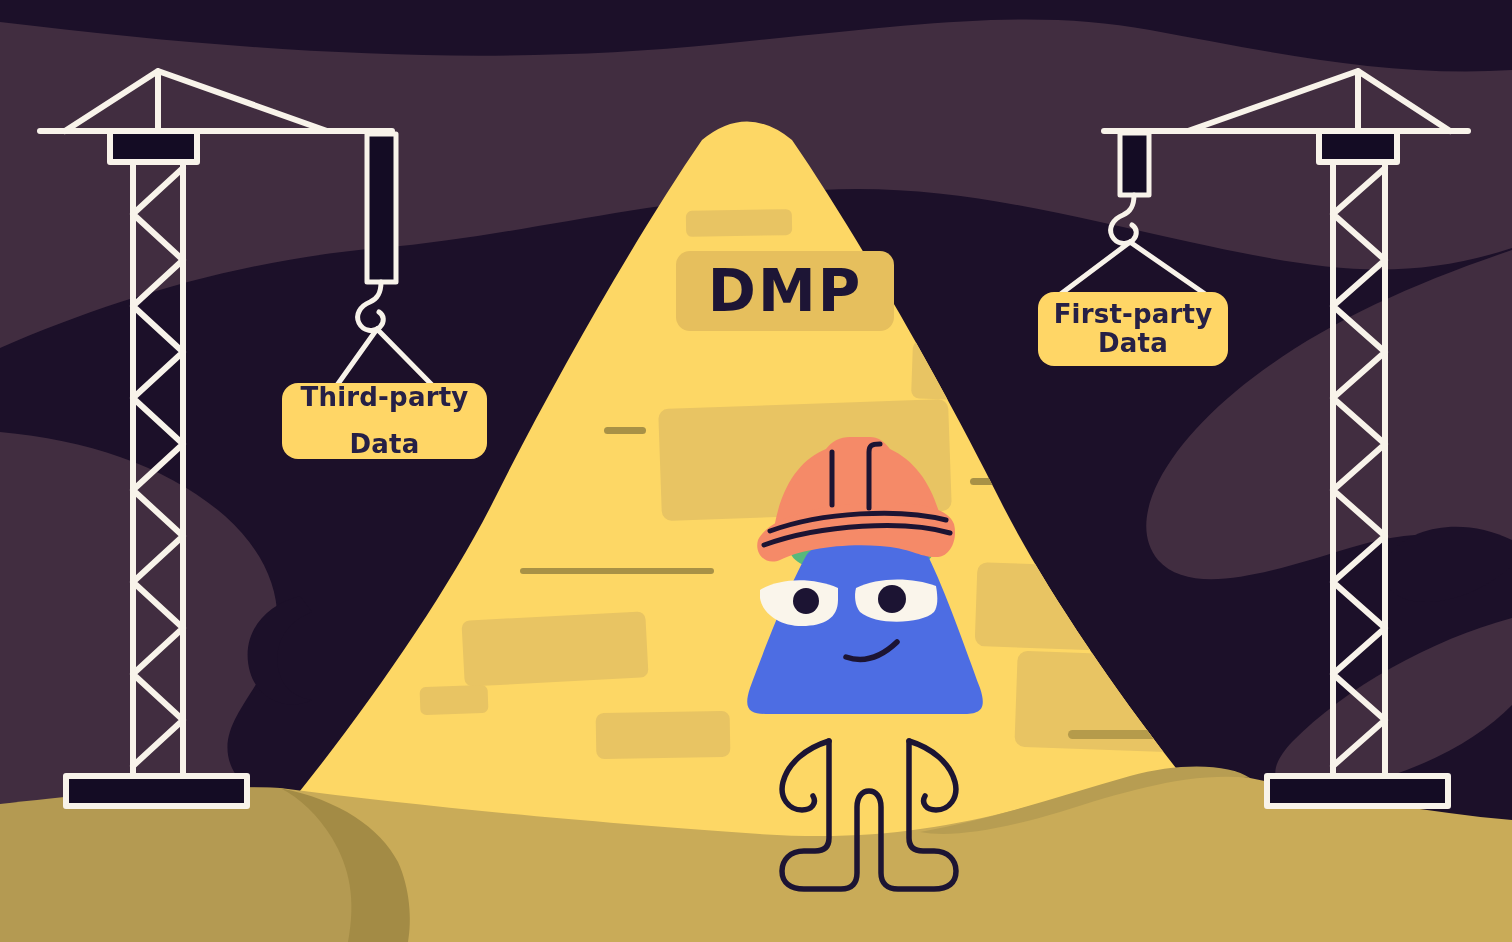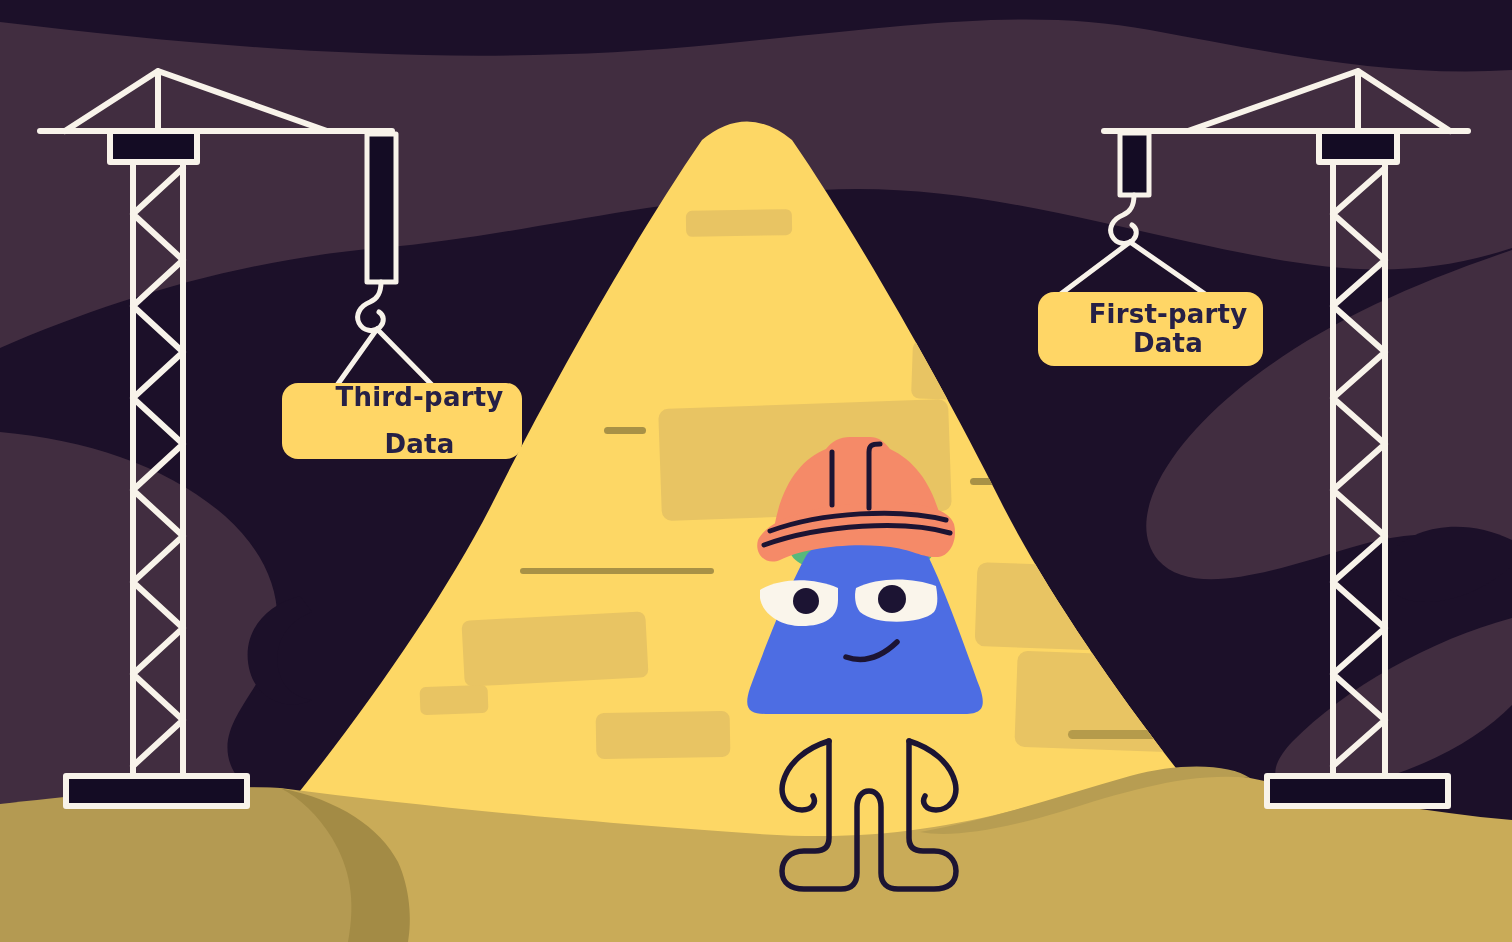--- a/index.html
+++ b/index.html
@@ -15,21 +15,20 @@
     position:absolute;
     background:#ffd666;
     border-radius:16px;
     display:flex;flex-direction:column;
     align-items:center;justify-content:center;
     color:#262046;font-weight:bold;
     font-size:26px;line-height:1.1;
     letter-spacing:0.2px;
     text-align:center;
     z-index:6;
-    padding-left:35px;
   }
   .sign-third{left:282px;top:383px;width:205px;height:76px;justify-content:space-between;}
   .sign-first{left:1038px;top:292px;width:190px;height:74px;}
   .dmp-plate{
     position:absolute;left:676px;top:251px;width:218px;height:80px;
     background:#e6bf5d;border-radius:14px;
     display:flex;align-items:center;justify-content:center;
     z-index:4;
   }
   .dmp-text{
@@ -137,20 +136,23 @@
       </g>
 
       <g stroke="#1c1433" stroke-width="5.5" fill="none" stroke-linecap="round" stroke-linejoin="round">
         <path d="M829,741 C806,748 788,763 783,782 C779,798 789,810 802,810 C812,810 817,803 813,796"></path>
         <path d="M909,741 C932,748 950,763 955,782 C959,798 949,810 936,810 C926,810 921,803 925,796"></path>
         <path d="M829,741 L829,838 C829,847 824,851 815,851 L804,851 C790,851 782,860 782,871 C782,883 791,889 804,889 L841,889 C852,889 857,883 857,873 L857,807 C857,797 862,791 869,791 C876,791 881,797 881,807 L881,873 C881,883 887,889 898,889 L934,889 C948,889 956,883 956,871 C956,860 948,851 934,851 L923,851 C914,851 909,847 909,838 L909,741"></path>
       </g>
     </g>
   </svg>
 
+  <div class="dmp-plate">
+    <span class="dmp-text">DMP</span>
+  </div>
 
   <div class="sign sign-third">
     <span>Third-party</span>
     <span>Data</span>
   </div>
   <div class="sign sign-first">
     <span>First-party</span>
     <span>Data</span>
   </div>
 

